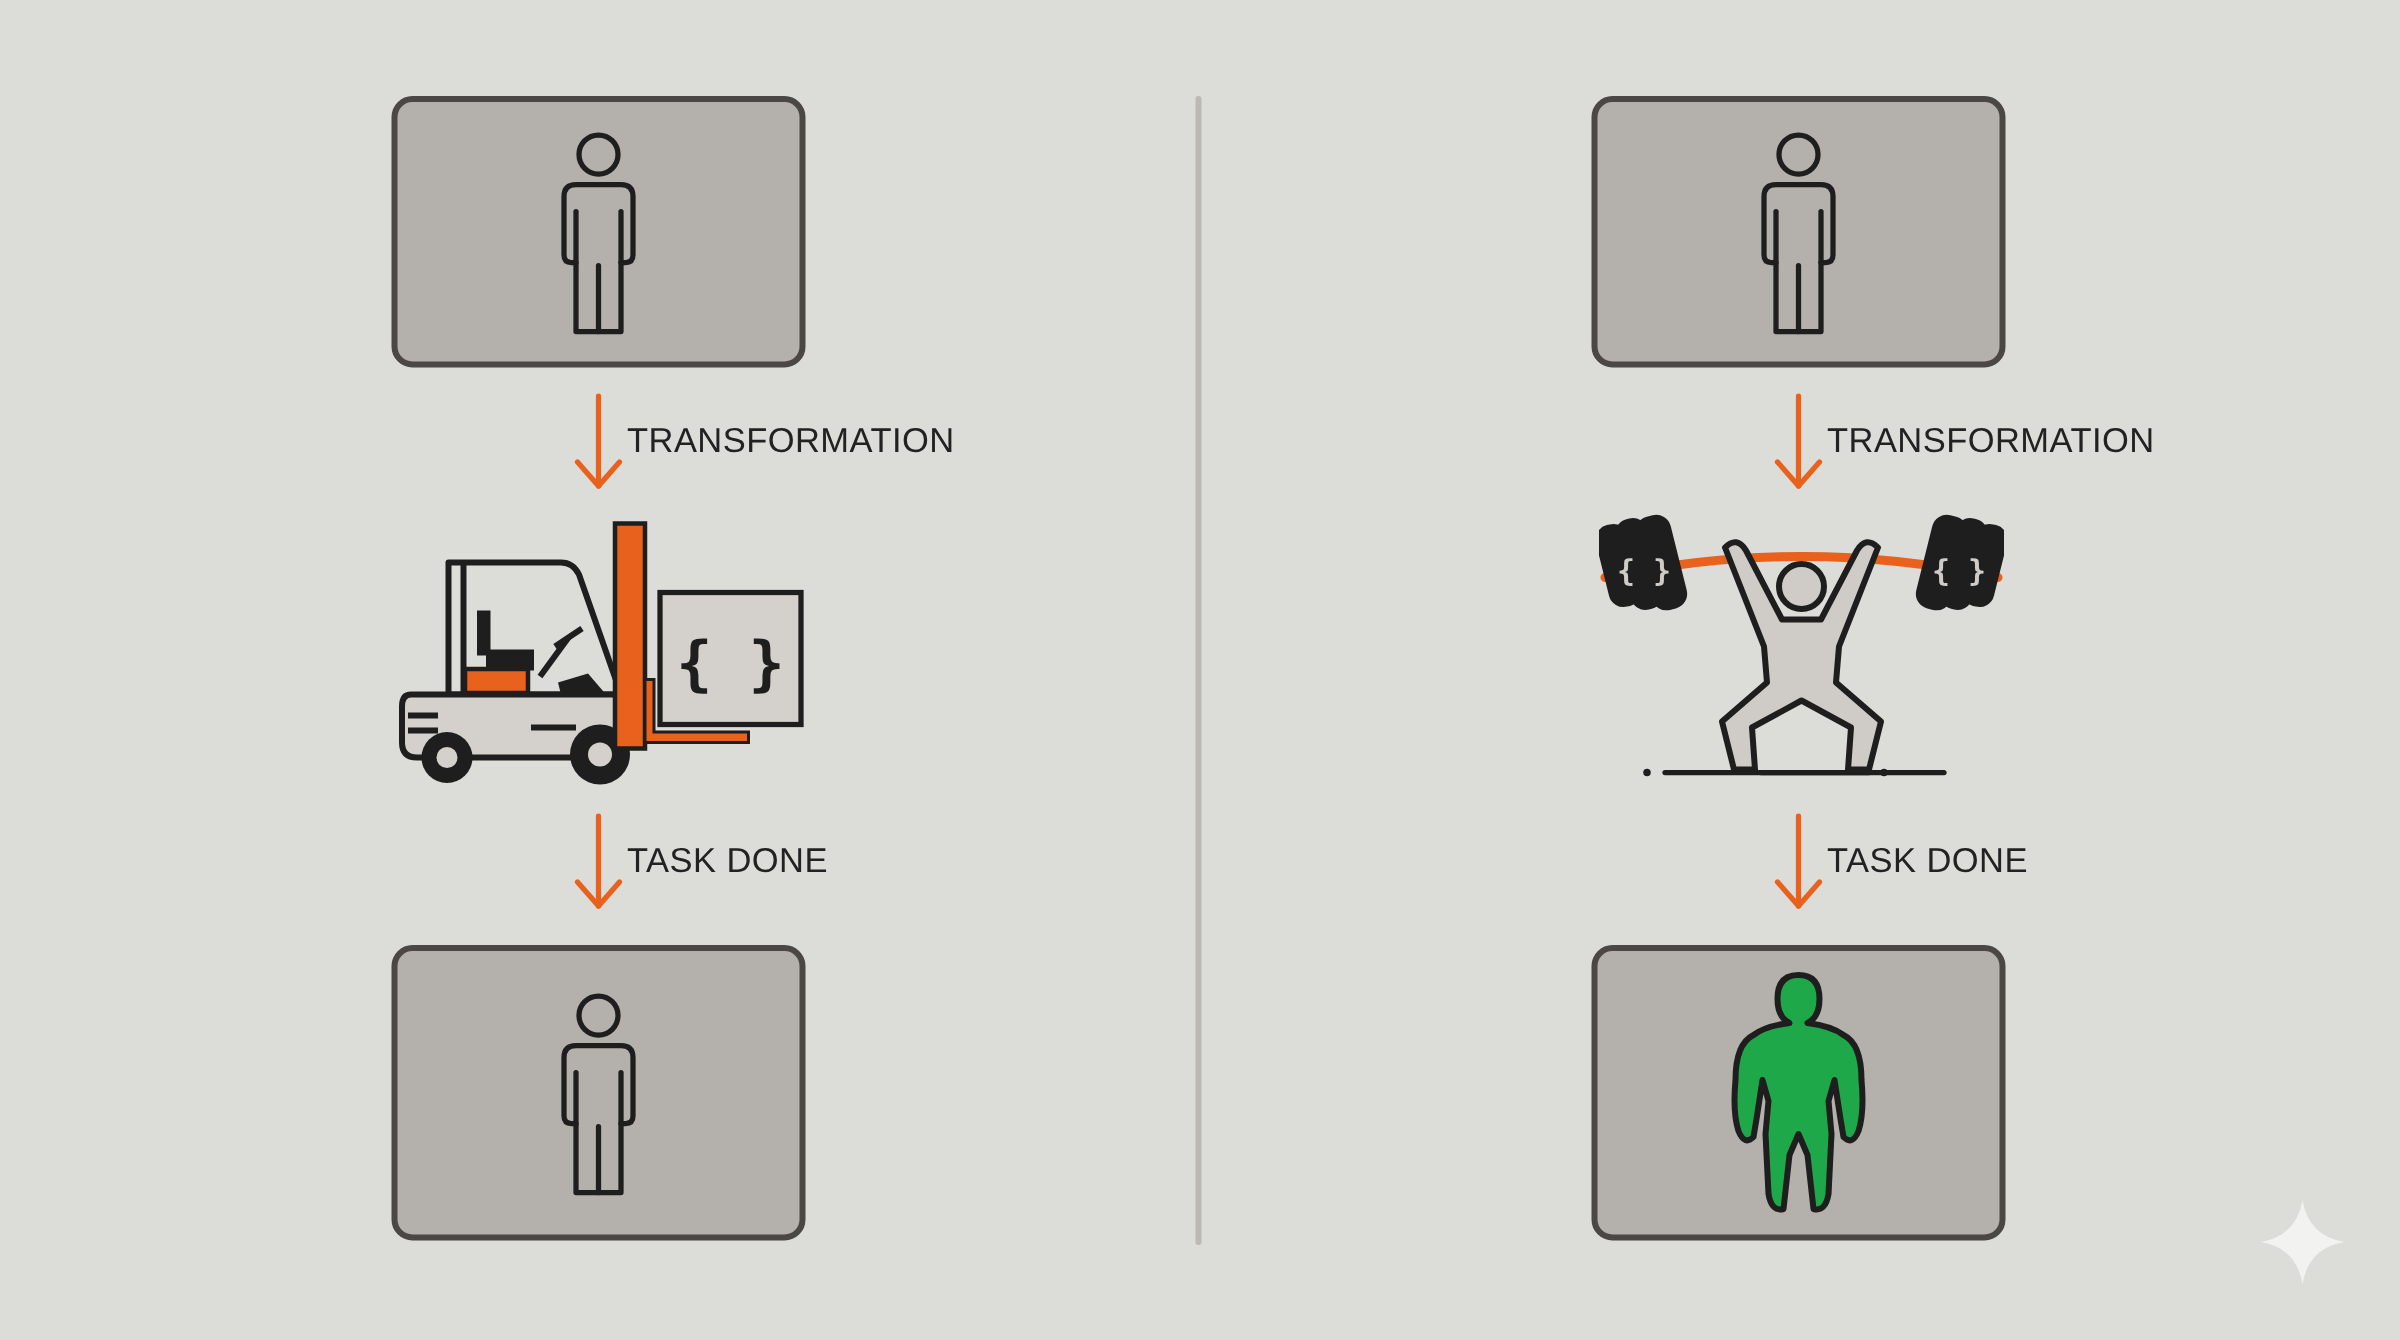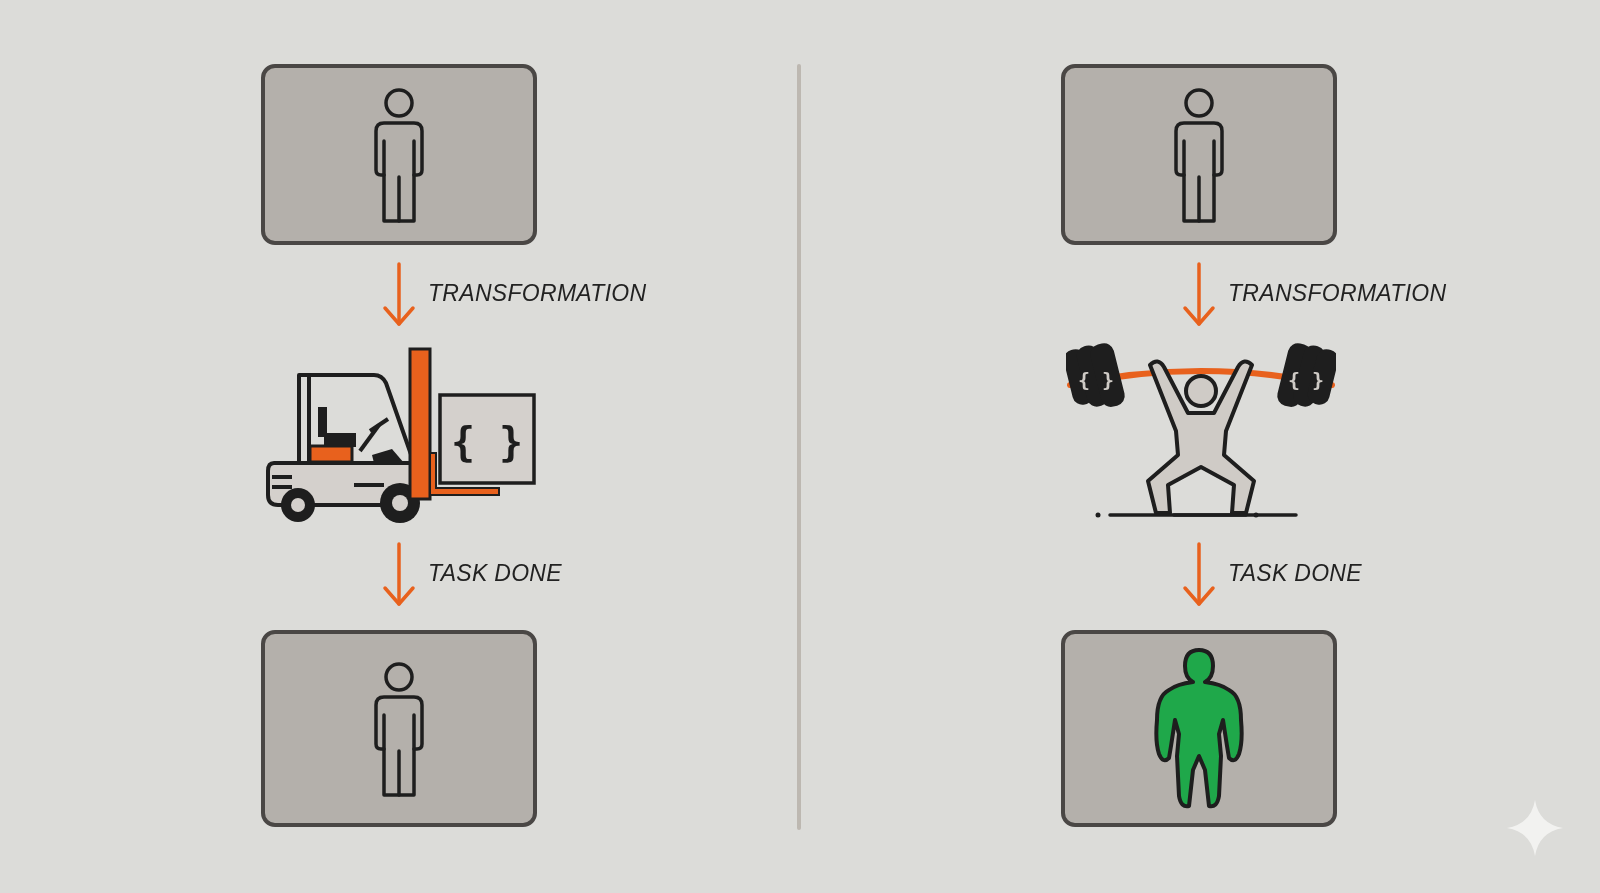--- a/index.html
+++ b/index.html
@@ -17,21 +17,21 @@
       position: absolute; width: 276px; box-sizing: border-box;
       background: #b4b0ab; border: 4px solid #4a4745; border-radius: 14px;
       display: flex; align-items: center; justify-content: center;
     }
     .step {
       position: absolute; display: flex; align-items: flex-start;
     }
     .step svg { display: block; }
     .step .lbl {
       font-size: 23px; color: #222; letter-spacing: 0.3px;
-      margin-left: 10px; margin-top: 20px; font-style: italic;
+      margin-top: 20px;
     }
     .illus { position: absolute; }
     .sparkle { position: absolute; left: 1505px; top: 798px; }
   </style>
 </head>
 <body>
 
 <div class="divider"></div>
 
 <div class="card" style="left:261px; top:64px; height:181px;">

